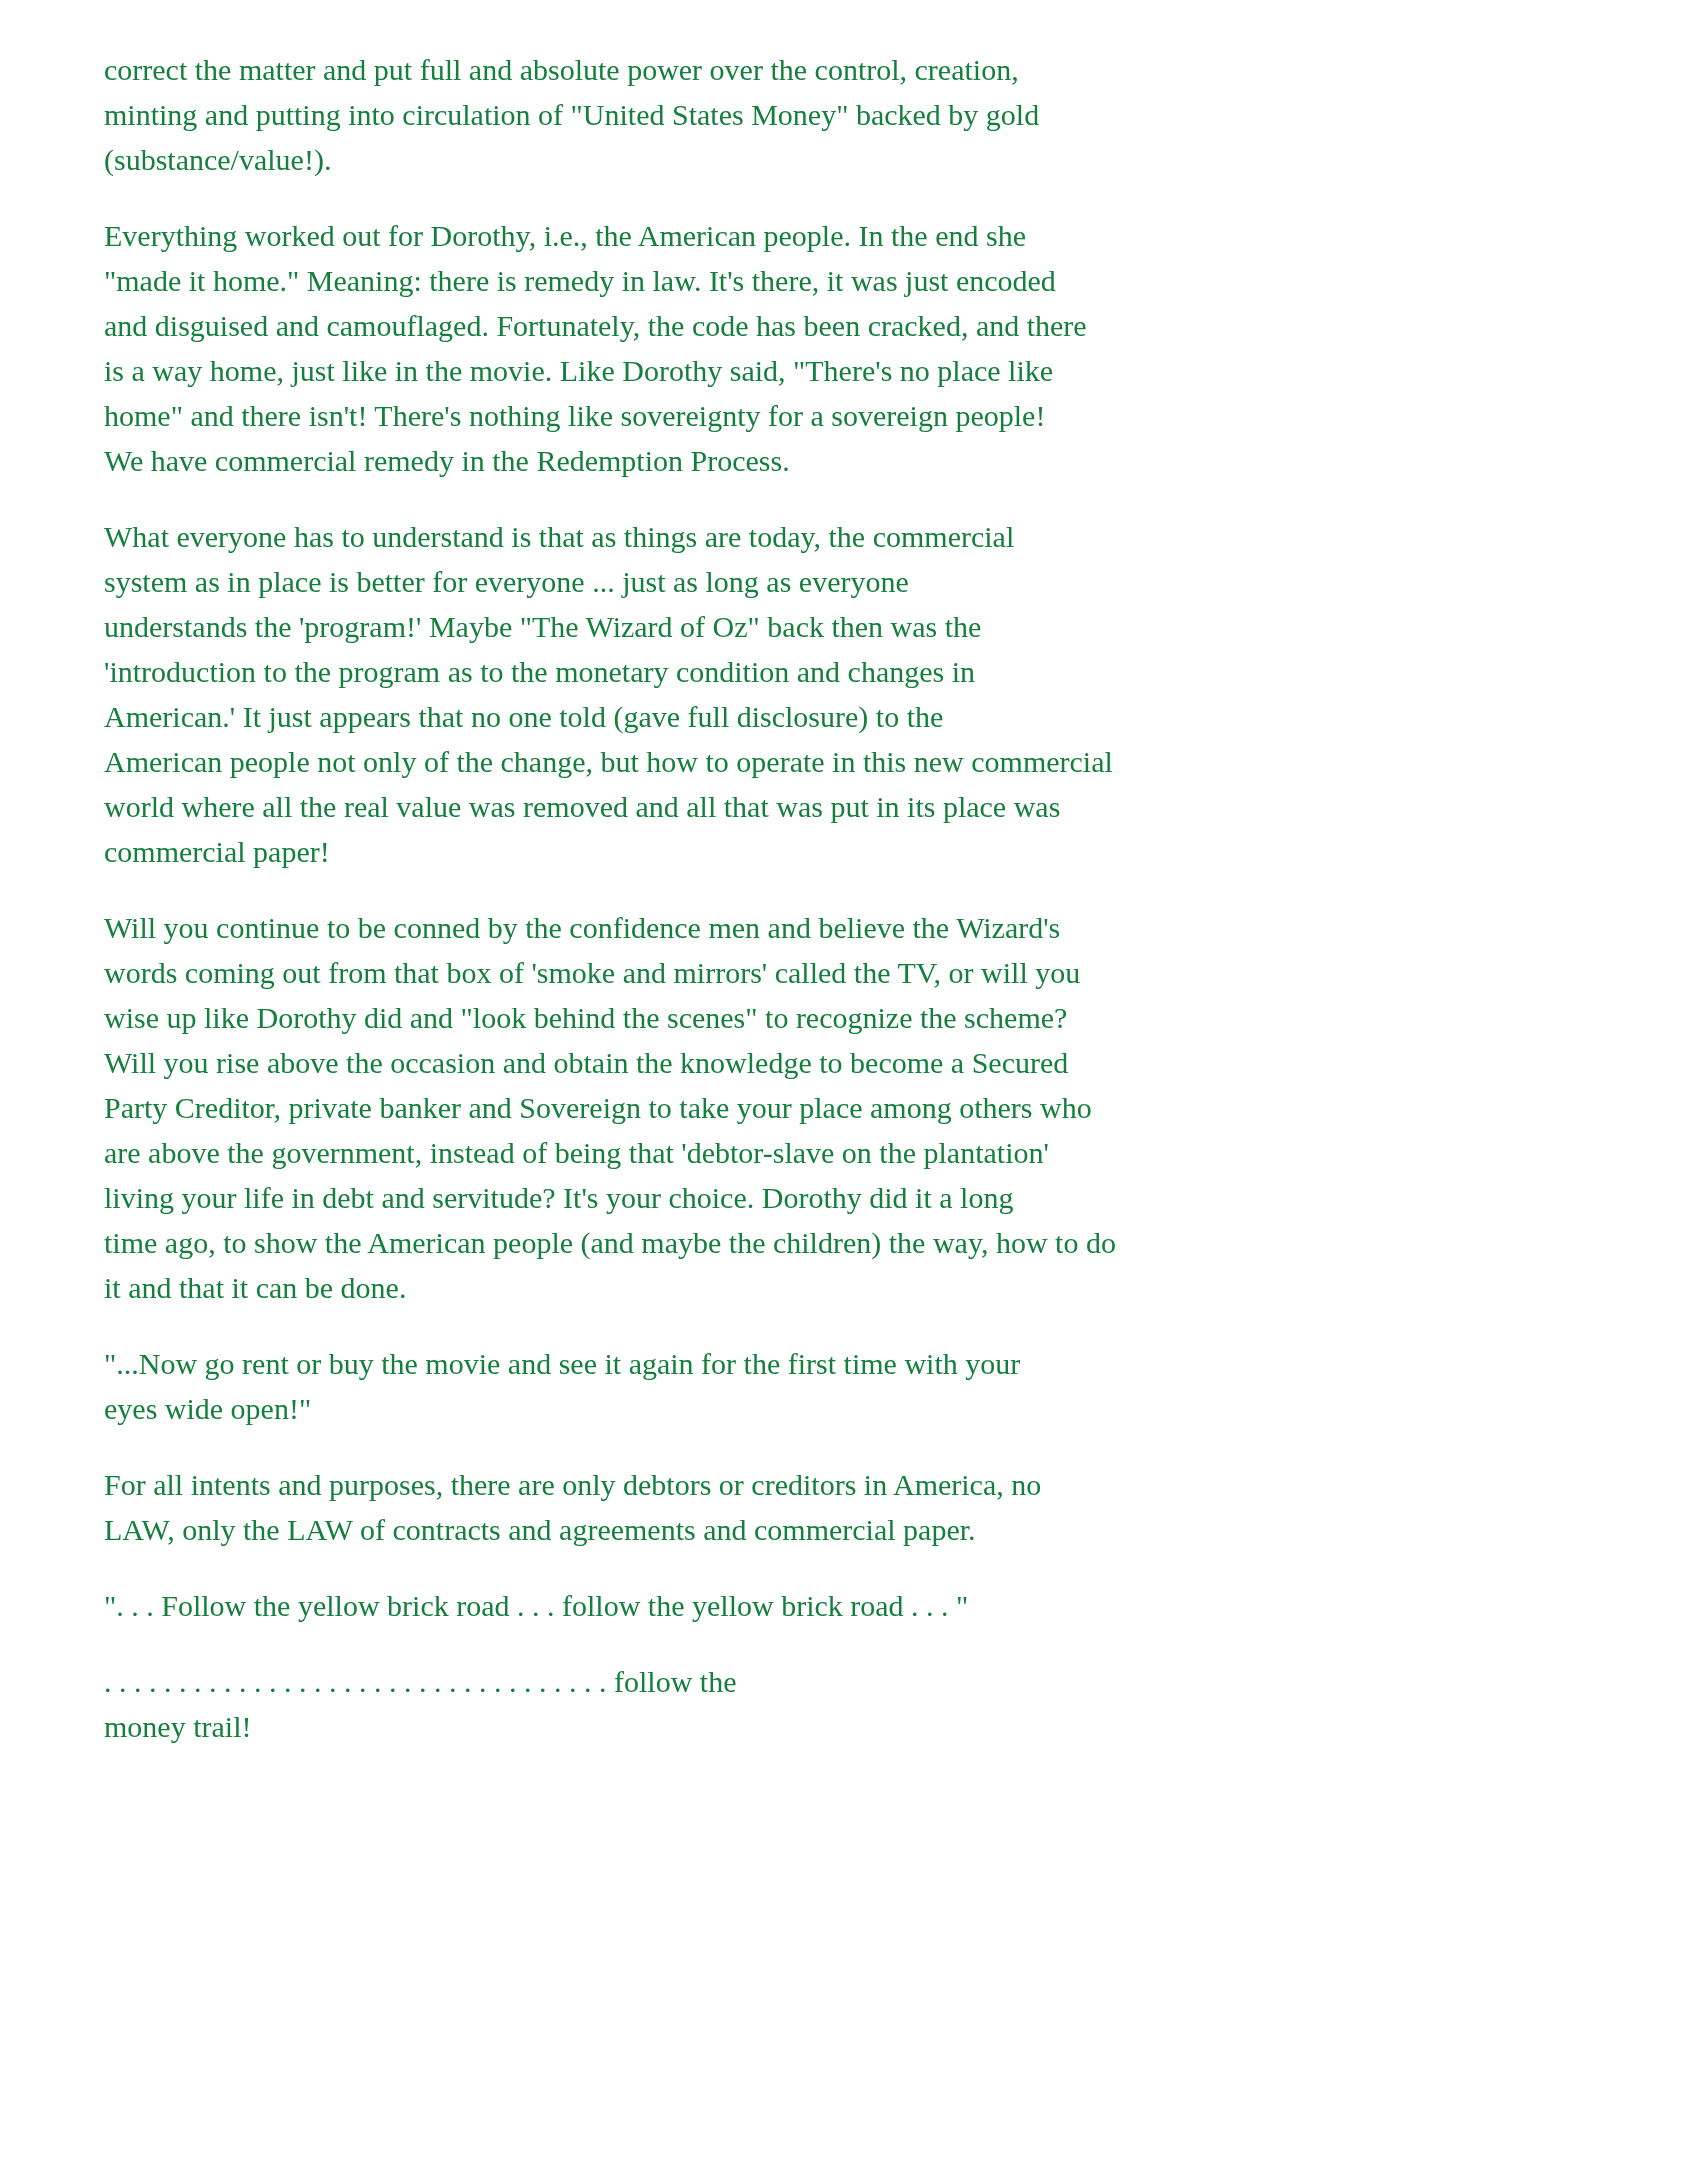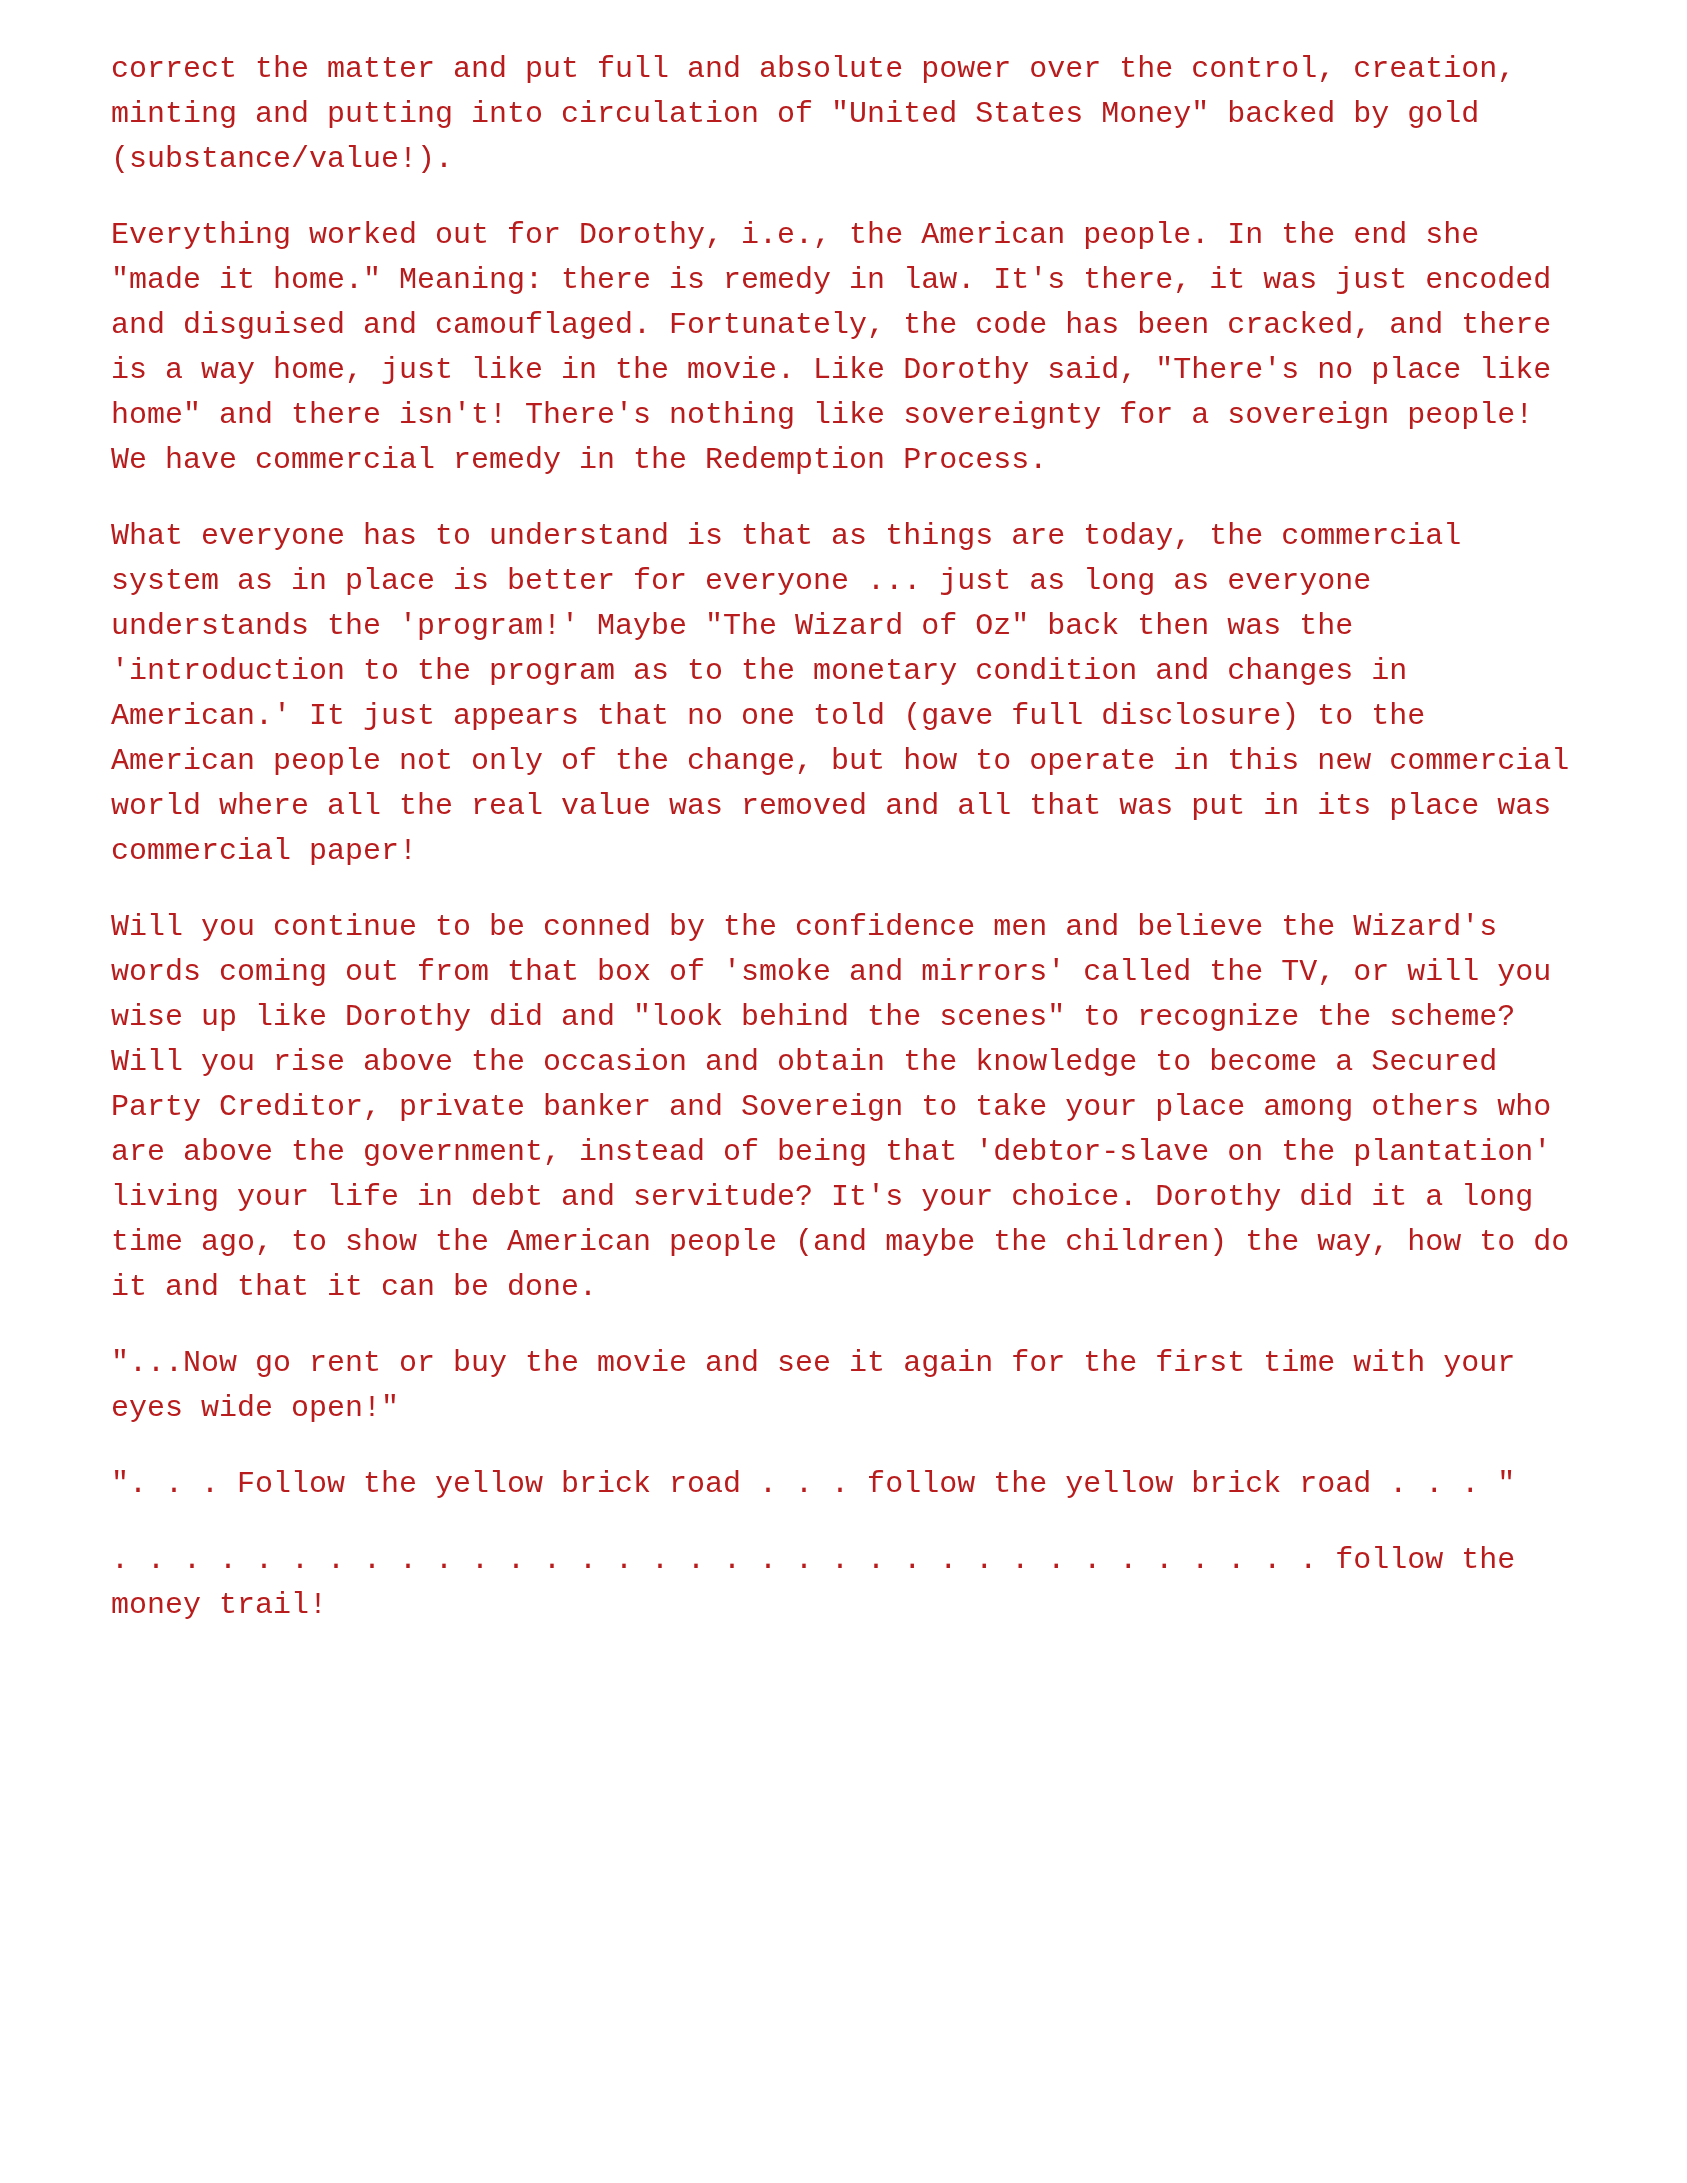--- a/index.html
+++ b/index.html
@@ -12,26 +12,26 @@
     background: #ffffff;
     overflow: hidden;
   }
   .page {
     box-sizing: border-box;
     width: 1687px;
     height: 2183px;
     padding: 47px 69px 0 100px;
   }
   .doc-par {
-    margin: 0 0 31px 11px;
-    font-family: Liberation Mono, monospace;
+    margin: 0 0 31px 4px;
+    font-family: Liberation Serif, serif;
     font-size: 30px;
     line-height: 45px;
     letter-spacing: 0;
-    color: #b91c1c;
+    color: #15803d;
     white-space: pre;
   }
 </style>
 </head>
 <body style="background-color: rgb(255, 255, 255); color: rgb(11, 11, 11);">
 
 <div class="page">
   <p class="doc-par">correct the matter and put full and absolute power over the control, creation,
 minting and putting into circulation of "United States Money" backed by gold
 (substance/value!).</p>
@@ -53,17 +53,19 @@
 words coming out from that box of 'smoke and mirrors' called the TV, or will you
 wise up like Dorothy did and "look behind the scenes" to recognize the scheme?
 Will you rise above the occasion and obtain the knowledge to become a Secured
 Party Creditor, private banker and Sovereign to take your place among others who
 are above the government, instead of being that 'debtor-slave on the plantation'
 living your life in debt and servitude? It's your choice. Dorothy did it a long
 time ago, to show the American people (and maybe the children) the way, how to do
 it and that it can be done.</p>
   <p class="doc-par">"...Now go rent or buy the movie and see it again for the first time with your
 eyes wide open!"</p>
+  <p class="doc-par">For all intents and purposes, there are only debtors or creditors in America, no
+LAW, only the LAW of contracts and agreements and commercial paper.</p>
   <p class="doc-par">". . . Follow the yellow brick road . . . follow the yellow brick road . . . "</p>
   <p class="doc-par">. . . . . . . . . . . . . . . . . . . . . . . . . . . . . . . . . . follow the
 money trail!</p>
 </div>
 
 
 </body></html>

